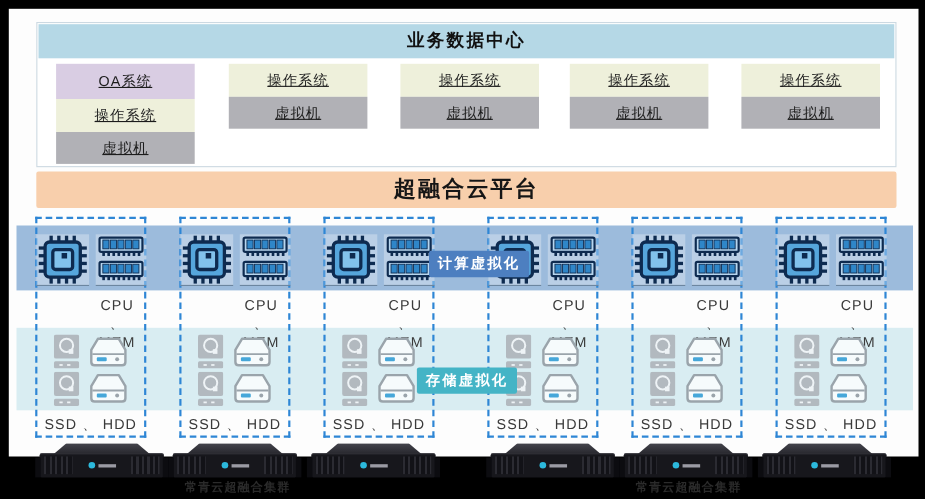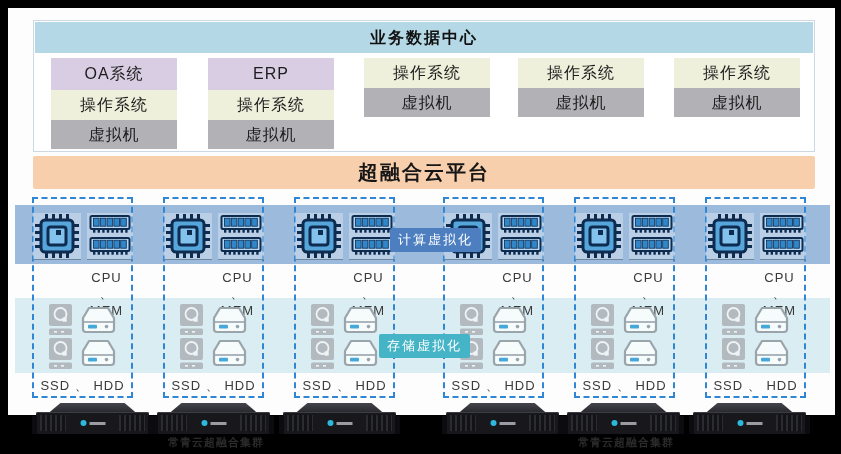--- a/index.html
+++ b/index.html
@@ -14,21 +14,21 @@
     font-family:"Liberation Sans","DejaVu Sans",sans-serif;
   }
   .screen{position:absolute;left:8px;top:8px;width:827px;height:407px;background:#fdfdfd;padding-left:20px;}
 
   
   .dc-box{position:absolute;left:25px;top:12px;width:782px;height:132px;background:#fff;
     border:1px solid #ccd9e2;}
   .dc-header{position:absolute;left:1px;top:1px;right:1px;height:31px;background:var(--header-bg);
     text-align:center;line-height:31px;font-size:16px;font-weight:700;color:#111;letter-spacing:2px;}
   .app-col{position:absolute;top:37px;width:126px;}
-  .app-col > div{text-align:center;font-size:16px;color:#1c1c1c;letter-spacing:1px;}
+  .app-col > div{text-align:center;font-size:13px;color:#1c1c1c;letter-spacing:1px;text-decoration:underline;}
   .app-name{height:32px;line-height:32px;background:var(--app-bg);}
   .app-os{height:30px;line-height:30px;background:var(--os-bg);}
   .app-vm{height:29px;line-height:29px;background:var(--vm-bg);}
 
   
   .platform-bar{position:absolute;left:25px;top:148px;width:782px;height:33px;background:var(--platform-bg);
     text-align:center;line-height:33px;font-size:20px;font-weight:700;color:#161616;letter-spacing:2px;border-radius:2px;}
 
   
   .band{position:absolute;left:7px;width:815px;z-index:1;}
@@ -42,21 +42,21 @@
   .tile{background:rgba(255,255,255,.30);border-bottom:1px solid #6c86a0;padding:1px 2px;line-height:0;}
   .storage-icons{position:absolute;top:105px;left:2px;right:2px;height:64px;display:flex;
     justify-content:center;align-items:center;gap:8px;}
   .disk-col{display:flex;flex-direction:column;gap:3px;line-height:0;}
   .node-caption{position:absolute;left:0;right:0;text-align:center;font-size:13px;color:#3a3a3a;letter-spacing:1px;}
   .compute-caption{top:71px;margin-left:48px;}
   .storage-caption{top:178px;}
 
   
   .virt-label{position:absolute;height:24px;line-height:24px;text-align:center;color:#fff;
-    font-size:13px;font-weight:400;letter-spacing:2px;z-index:3;border-radius:2px;padding:0 8px;}
+    font-size:13px;font-weight:700;letter-spacing:2px;z-index:3;border-radius:2px;padding:0 8px;}
   .compute-virt{left:382px;top:220px;background:var(--compute-label-bg);}
   .storage-virt{left:371px;top:326px;background:var(--storage-label-bg);}
 
   
   .server{position:absolute;top:395px;width:113px;height:36px;z-index:2;}
   .server-top{position:absolute;top:0;left:3px;right:3px;height:10px;
     background:linear-gradient(#45454d,#26262c);
     clip-path:polygon(9% 100%,20% 0,80% 0,91% 100%);}
   .server-body{position:absolute;top:9px;left:0;right:0;height:22px;background:#17171c;
     border-radius:2px;box-shadow:inset 0 1px 0 #3c3c44;}
@@ -86,21 +86,20 @@
     <div class="dc-header">业务数据中心</div>
     <div>
 
         <div class="app-col" style="left: 17px;">
           <div class="app-name">OA系统</div>
           <div class="app-os">操作系统</div>
           <div class="app-vm">虚拟机</div>
         </div>
 
         <div class="app-col" style="left: 174px;">
-          <div class="app-name">ERP</div>
           <div class="app-os">操作系统</div>
           <div class="app-vm">虚拟机</div>
         </div>
 
         <div class="app-col" style="left: 330px;">
           <div class="app-os">操作系统</div>
           <div class="app-vm">虚拟机</div>
         </div>
 
         <div class="app-col" style="left: 484px;">

